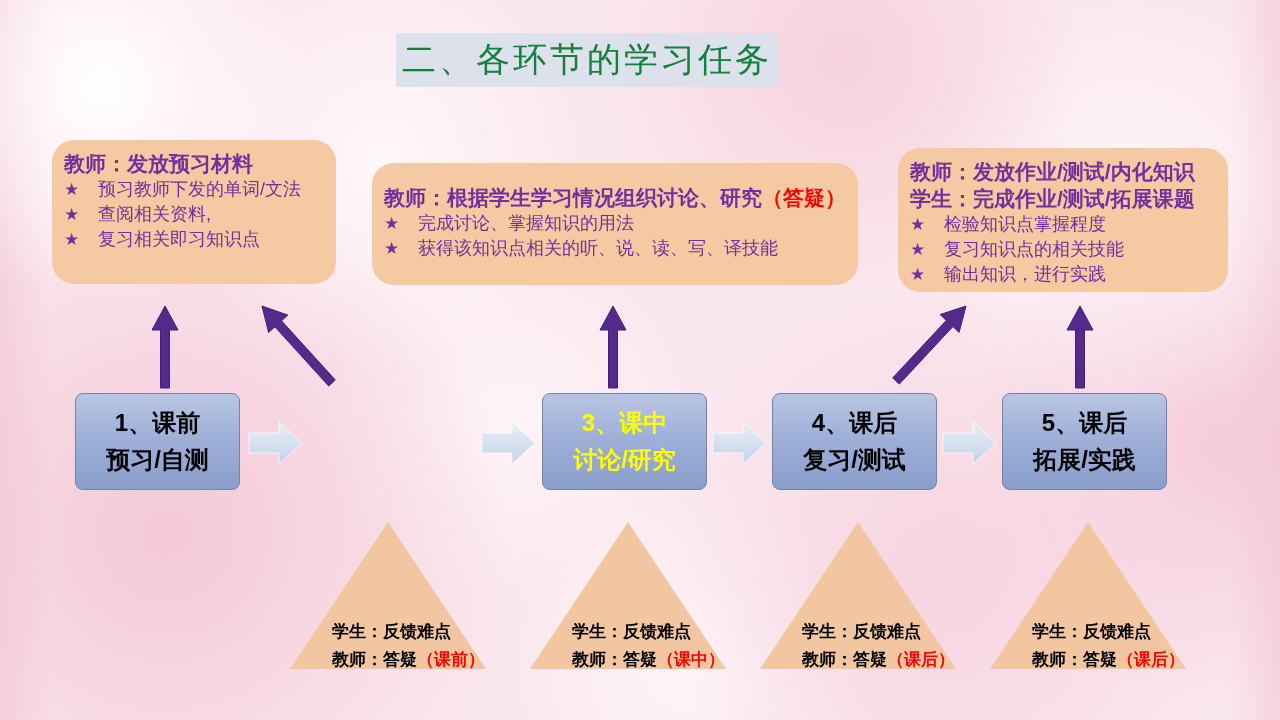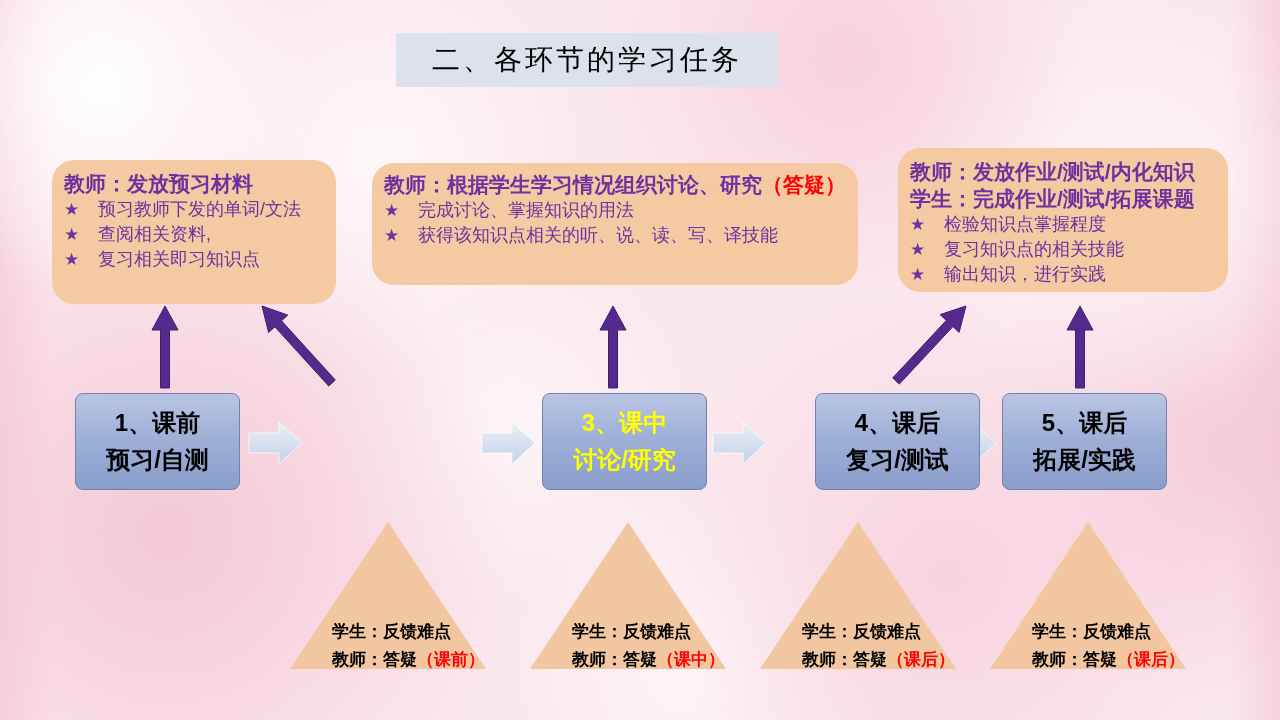--- a/index.html
+++ b/index.html
@@ -16,21 +16,21 @@
       radial-gradient(circle at 40% 58%, rgba(255,255,255,.55) 0%, rgba(255,255,255,0) 22%),
       radial-gradient(circle at 74% 80%, rgba(246,208,220,.85) 0%, rgba(246,208,220,0) 26%),
       radial-gradient(circle at 96% 62%, rgba(243,197,211,.8) 0%, rgba(243,197,211,0) 20%),
       radial-gradient(circle at 54% 92%, rgba(255,255,255,.6) 0%, rgba(255,255,255,0) 20%),
       linear-gradient(90deg, rgba(242,194,210,.55) 0%, rgba(242,194,210,0) 4%, rgba(242,194,210,0) 96%, rgba(242,194,210,.55) 100%);
   }
   .title-box{
     position:absolute;left:396px;top:33px;width:382px;height:54px;
     background:#dce1eb;display:flex;align-items:center;justify-content:center;
   }
-  .title-box span{color:#000000;font-size:28px;letter-spacing:3px;font-weight:500;}
+  .title-box span{color:#15803d;font-size:34px;letter-spacing:3px;font-weight:500;}
 
   .task-box{
     position:absolute;background:#f5c9a2;border-radius:22px;
     padding:10px 12px;box-sizing:border-box;color:#7030a0;
   }
   .task-box .t-line{font-weight:bold;font-size:21px;line-height:27px;white-space:nowrap;}
   .task-box .bullet{font-size:18px;line-height:25px;display:flex;white-space:nowrap;}
   .task-box .bullet .star{width:34px;font-size:17px;flex:0 0 auto;}
   .red{color:#ff0000;}
 
@@ -56,37 +56,37 @@
 </style>
 </head>
 <body>
 
 <div class="slide">
 
   <div class="title-box">
     <span>二、各环节的学习任务</span>
   </div>
 
-  <div class="task-box" style="left:52px;top:160px;width:284px;height:144px;">
+  <div class="task-box" style="left:52px;top:140px;width:284px;height:144px;">
     <div class="t-line">教师：发放预习材料</div>
     <div class="bullet">
         <span class="star">★</span>
         <span>预习教师下发的单词/文法</span>
       </div>
     <div class="bullet">
         <span class="star">★</span>
         <span>查阅相关资料,</span>
       </div>
     <div class="bullet">
         <span class="star">★</span>
         <span>复习相关即习知识点</span>
       </div>
   </div>
 
-  <div class="task-box" style="left:372px;top:163px;width:486px;height:122px;padding-top:8px;">
+  <div class="task-box" style="left:372px;top:163px;width:486px;height:122px;padding-top:21px;">
     <div class="t-line"><span>教师：根据学生学习情况组织讨论、研究</span><span class="red">（答疑）</span></div>
     <div class="bullet">
         <span class="star">★</span>
         <span>完成讨论、掌握知识的用法</span>
       </div>
     <div class="bullet">
         <span class="star">★</span>
         <span>获得该知识点相关的听、说、读、写、译技能</span>
       </div>
   </div>
@@ -129,21 +129,21 @@
   </svg>
 
   <div class="step-box" style="left: 75px; color: rgb(0, 0, 0);">
     <div>1、课前</div>
     <div>预习/自测</div>
   </div>
   <div class="step-box" style="left: 542px; color: rgb(255, 255, 0);">
     <div>3、课中</div>
     <div>讨论/研究</div>
   </div>
-  <div class="step-box" style="left: 815px; color: rgb(0, 0, 0);">
+  <div class="step-box" style="left: 772px; color: rgb(0, 0, 0);">
     <div>4、课后</div>
     <div>复习/测试</div>
   </div>
   <div class="step-box" style="left: 1002px; color: rgb(0, 0, 0);">
     <div>5、课后</div>
     <div>拓展/实践</div>
   </div>
 
   <div class="triangle" style="left:290px;"></div>
   <div class="triangle" style="left:530px;"></div>

